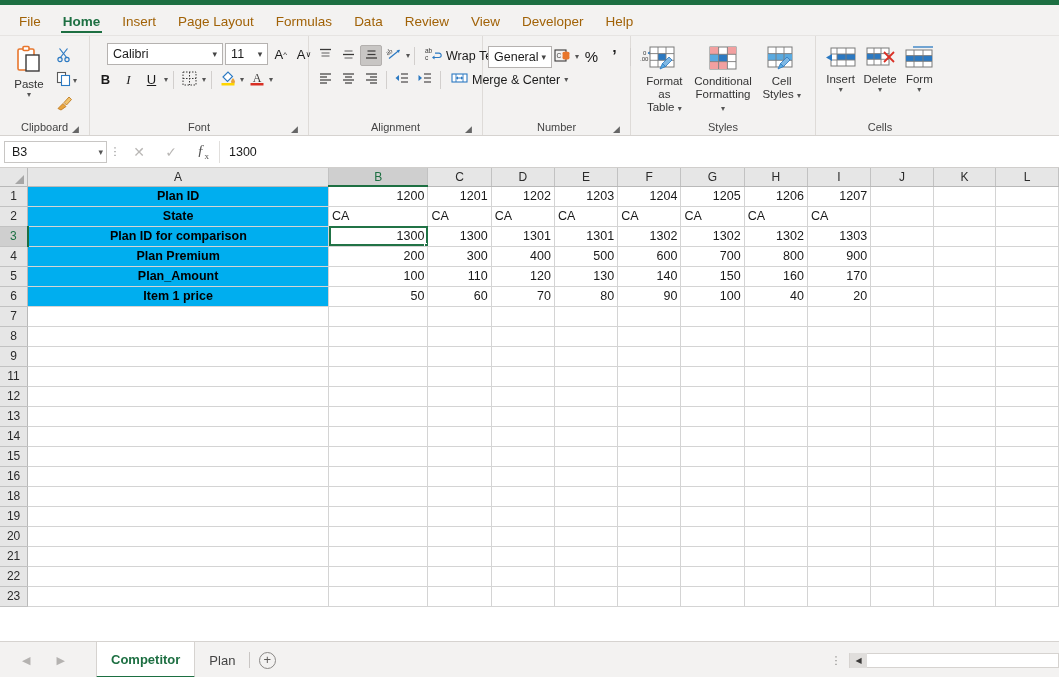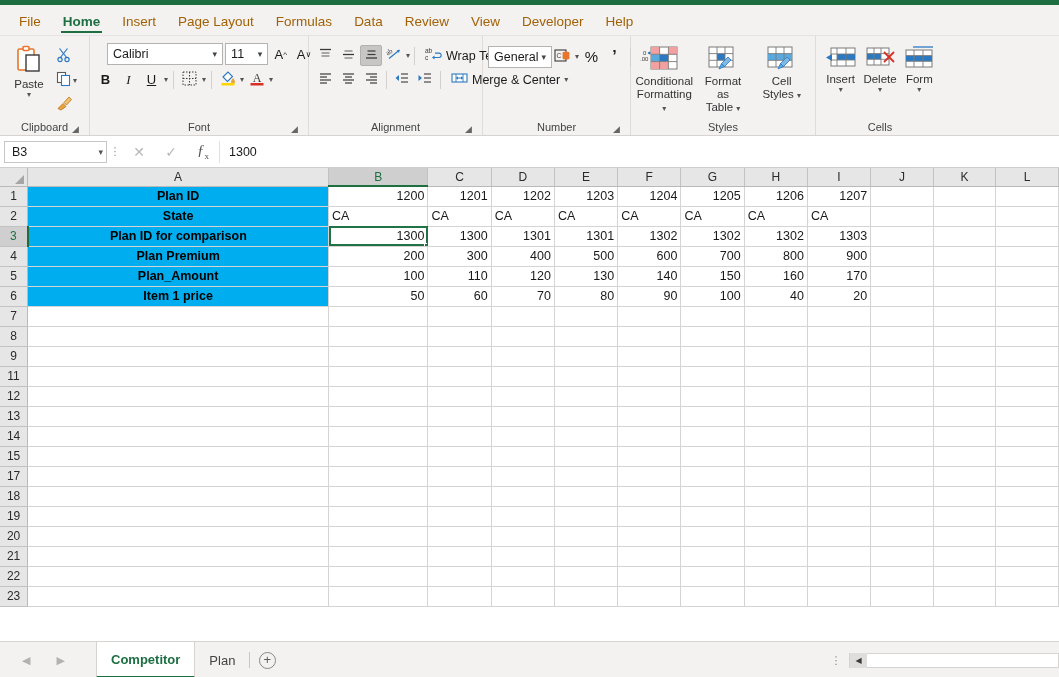--- a/index.html
+++ b/index.html
@@ -626,59 +626,59 @@
         <span>Number</span>
         <span class="dlg-launcher">◢</span>
       </div>
     </div>
 
     <div class="rgroup styles-group">
       <div class="rgroup-body sg-body">
         <div class="rbtn style-btn">
           <span class="icon">
             <svg width="34" height="27" viewBox="0 0 34 27">
+              <g transform="translate(3,2)">
+                <rect x="0" y="0" width="24" height="20" fill="#fff" stroke="#7a7a7a" stroke-width="1"></rect>
+                <rect x="8" y="6.6" width="8" height="6.7" fill="#2b79c2"></rect>
+                <line x1="8" y1="0" x2="8" y2="20" stroke="#7a7a7a" stroke-width="0.9"></line>
+                <line x1="16" y1="0" x2="16" y2="20" stroke="#7a7a7a" stroke-width="0.9"></line>
+                <line x1="0" y1="6.6" x2="24" y2="6.6" stroke="#7a7a7a" stroke-width="0.9"></line>
+                <line x1="0" y1="13.3" x2="24" y2="13.3" stroke="#7a7a7a" stroke-width="0.9"></line>
+                <path d="M12 17 L19 10 L22 13 L15 20 Z" fill="#7fb8e4" stroke="#2b79c2" stroke-width="0.8"></path>
+                <path d="M10 22 L12.5 16.5 L15.5 19.5 Z" fill="#5aaae0" stroke="#2b79c2" stroke-width="0.8"></path>
+              </g>
+            </svg>
+          </span>
+          <span class="lbl">Format as</span>
+          <span class="lbl">
+            <span>Table</span>
+            <span class="caret">▾</span>
+          </span>
+        </div>
+        <div class="rbtn style-btn">
+          <span class="icon">
+            <svg width="34" height="27" viewBox="0 0 34 27">
               <g transform="translate(4,2)">
                 <rect x="0" y="0" width="26" height="22" fill="#fff" stroke="#7a7a7a" stroke-width="1"></rect>
                 <rect x="0" y="0" width="8.6" height="7.3" fill="#f2a0a0"></rect>
                 <rect x="17.4" y="0" width="8.6" height="7.3" fill="#f2a0a0"></rect>
                 <rect x="0" y="7.3" width="8.6" height="7.3" fill="#5aaae0"></rect>
                 <rect x="8.6" y="7.3" width="8.8" height="7.3" fill="#2b79c2"></rect>
                 <rect x="0" y="14.6" width="8.6" height="7.4" fill="#f2a0a0"></rect>
                 <rect x="8.6" y="14.6" width="8.8" height="7.4" fill="#f2a0a0"></rect>
                 <line x1="8.6" y1="0" x2="8.6" y2="22" stroke="#7a7a7a" stroke-width="0.9"></line>
                 <line x1="17.4" y1="0" x2="17.4" y2="22" stroke="#7a7a7a" stroke-width="0.9"></line>
                 <line x1="0" y1="7.3" x2="26" y2="7.3" stroke="#7a7a7a" stroke-width="0.9"></line>
                 <line x1="0" y1="14.6" x2="26" y2="14.6" stroke="#7a7a7a" stroke-width="0.9"></line>
               </g>
             </svg>
           </span>
           <span class="lbl">Conditional</span>
           <span class="lbl">
             <span>Formatting</span>
-            <span class="caret">▾</span>
-          </span>
-        </div>
-        <div class="rbtn style-btn">
-          <span class="icon">
-            <svg width="34" height="27" viewBox="0 0 34 27">
-              <g transform="translate(3,2)">
-                <rect x="0" y="0" width="24" height="20" fill="#fff" stroke="#7a7a7a" stroke-width="1"></rect>
-                <rect x="8" y="6.6" width="8" height="6.7" fill="#2b79c2"></rect>
-                <line x1="8" y1="0" x2="8" y2="20" stroke="#7a7a7a" stroke-width="0.9"></line>
-                <line x1="16" y1="0" x2="16" y2="20" stroke="#7a7a7a" stroke-width="0.9"></line>
-                <line x1="0" y1="6.6" x2="24" y2="6.6" stroke="#7a7a7a" stroke-width="0.9"></line>
-                <line x1="0" y1="13.3" x2="24" y2="13.3" stroke="#7a7a7a" stroke-width="0.9"></line>
-                <path d="M12 17 L19 10 L22 13 L15 20 Z" fill="#7fb8e4" stroke="#2b79c2" stroke-width="0.8"></path>
-                <path d="M10 22 L12.5 16.5 L15.5 19.5 Z" fill="#5aaae0" stroke="#2b79c2" stroke-width="0.8"></path>
-              </g>
-            </svg>
-          </span>
-          <span class="lbl">Format as</span>
-          <span class="lbl">
-            <span>Table</span>
             <span class="caret">▾</span>
           </span>
         </div>
         <div class="rbtn style-btn">
           <span class="icon">
             <svg width="34" height="27" viewBox="0 0 34 27">
               <g transform="translate(3,2)">
                 <rect x="0" y="0" width="24" height="20" fill="#fff" stroke="#7a7a7a" stroke-width="1"></rect>
                 <rect x="0" y="6.6" width="24" height="6.7" fill="#5aaae0"></rect>
                 <line x1="8" y1="0" x2="8" y2="20" stroke="#7a7a7a" stroke-width="0.9"></line>
@@ -1025,21 +1025,21 @@
             <td class="cell"></td>
             <td class="cell"></td>
             <td class="cell"></td>
             <td class="cell"></td>
             <td class="cell"></td>
             <td class="cell"></td>
             <td class="cell"></td>
             <td class="cell"></td>
           </tr>
           <tr>
-            <td class="rowhead">17</td>
+            <td class="rowhead">16</td>
             <td class="cell"></td>
             <td class="cell"></td>
             <td class="cell"></td>
             <td class="cell"></td>
             <td class="cell"></td>
             <td class="cell"></td>
             <td class="cell"></td>
             <td class="cell"></td>
             <td class="cell"></td>
             <td class="cell"></td>

